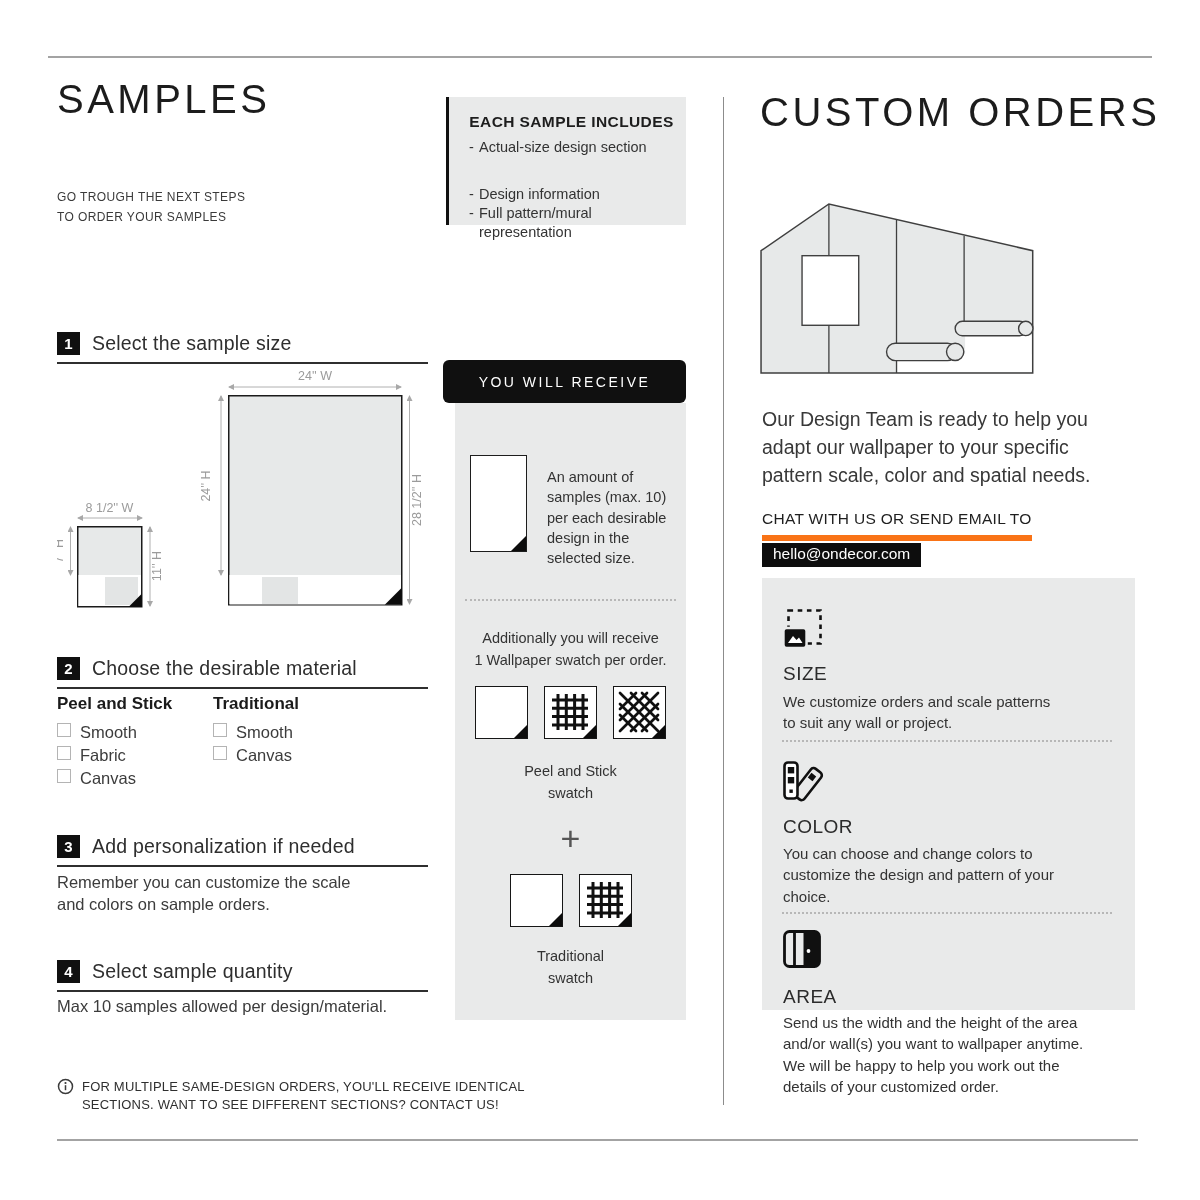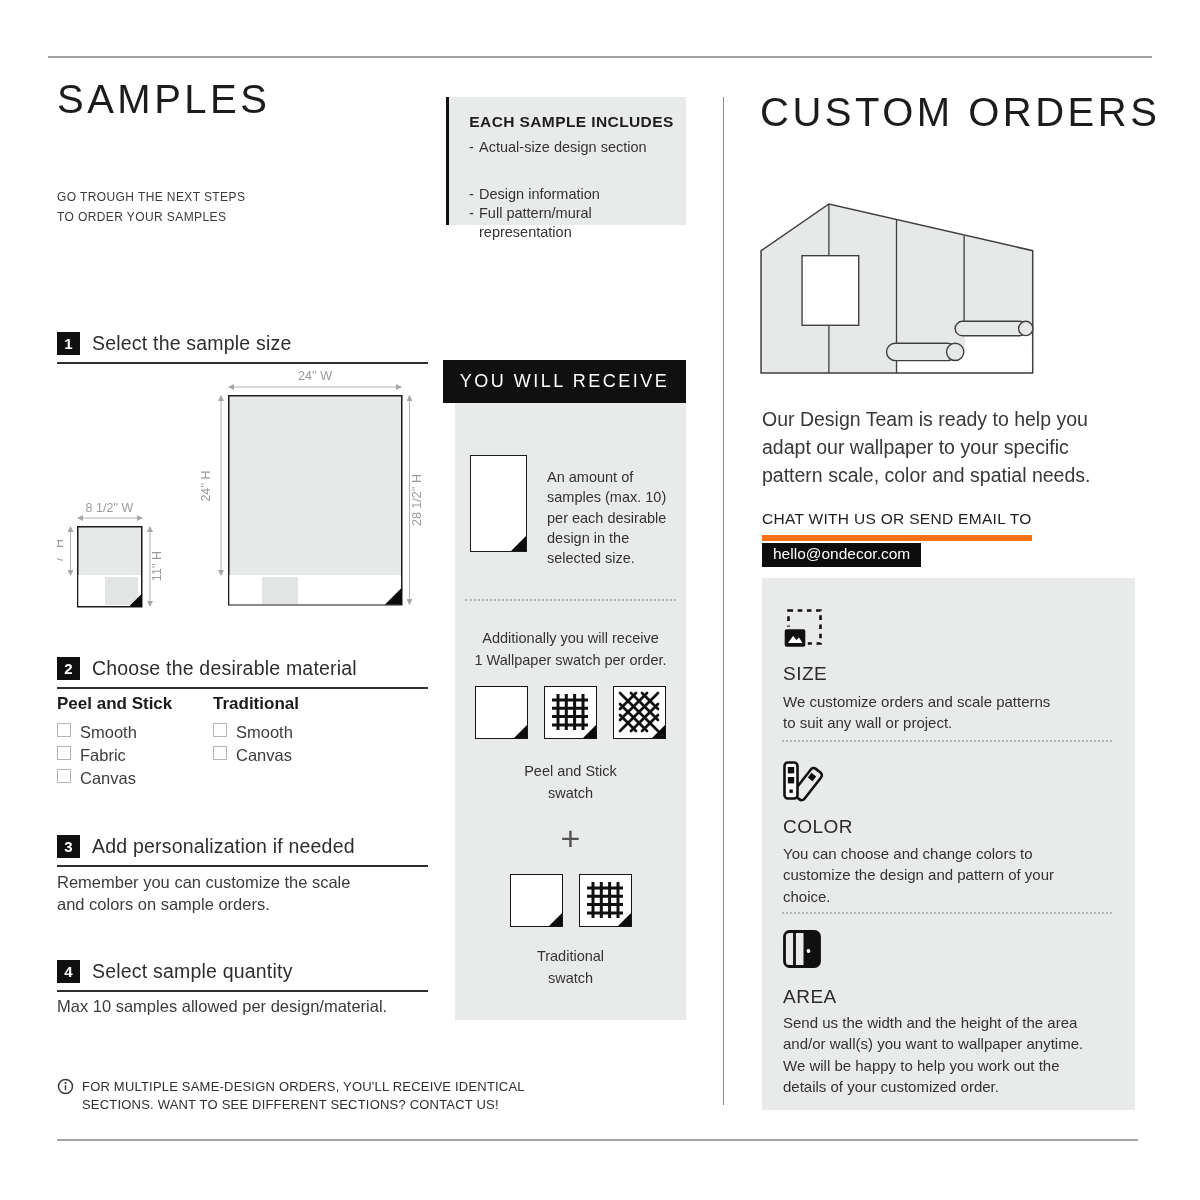--- a/index.html
+++ b/index.html
@@ -18,21 +18,21 @@
   .step-num{width:23px;height:23px;background:var(--ink,#101010);color:#fff;font-size:15px;font-weight:700;
             display:flex;align-items:center;justify-content:center;flex:0 0 auto;}
   .step-label{font-size:19.5px;color:#2e2e2e;letter-spacing:.2px;white-space:nowrap;}
   .step-body{font-size:16.5px;line-height:1.34;color:#3c3c3c;white-space:pre-line;}
   .mat-title{font-size:17px;font-weight:700;color:#1b1b1b;margin-bottom:9px;}
   .mat-item{display:flex;align-items:flex-start;gap:9px;font-size:16.5px;color:#3c3c3c;height:23px;}
   .cbx{width:12px;height:12px;border:1.5px solid #b4b4b4;background:#fff;flex:0 0 auto;}
   .footnote{display:flex;gap:8px;align-items:flex-start;}
   .footnote-text{font-size:13px;line-height:1.42;letter-spacing:.2px;color:#2f2f2f;white-space:pre-line;}
   .receive-header{box-sizing:border-box;background:var(--ink,#101010);color:#fff;display:flex;align-items:center;
-                  justify-content:center;font-size:18px;letter-spacing:2.5px;}
+                  justify-content:center;font-size:14px;letter-spacing:2.5px;border-radius:6px;}
   .receive-panel{background:var(--panel,#e9eaea);}
   .page-icon{box-sizing:border-box;background:#fff;border:1.5px solid #1d1d1d;position:relative;}
   .fold{position:absolute;right:0;bottom:0;width:0;height:0;border-bottom:13px solid #0c0c0c;border-left:13px solid transparent;}
   .fold.lg{border-bottom-width:15px;border-left-width:15px;}
   .panel-text{font-size:14.5px;line-height:1.4;color:#333;white-space:pre-line;}
   .dotted{border-top:2px dotted #b7b7b7;height:0;}
   .center-text{text-align:center;white-space:pre-line;}
   .swatch-row{display:flex;justify-content:center;gap:16px;width:100%;}
   .swatch{box-sizing:border-box;width:53px;height:53px;background:#fff;border:1.5px solid #161616;position:relative;}
   .plus{font-size:34px;font-weight:300;color:#555;text-align:center;width:100%;line-height:1;}
@@ -264,21 +264,21 @@
 
   <div class="abs intro" style="left:762px;top:406px;width:400px;">Our Design Team is ready to help you
 adapt our wallpaper to your specific
 pattern scale, color and spatial needs.</div>
 
   <div class="abs" style="left:762px;top:510px;">
     <div class="chat-label">CHAT WITH US OR SEND EMAIL TO</div><br>
     <a class="email-box" style="text-decoration:none;cursor:pointer;">hello@ondecor.com</a>
   </div>
 
-  <div class="abs features-panel" style="left:762px;top:578px;width:373px;height:532px;">
+  <div class="abs features-panel" style="left:762px;top:578px;width:373px;height:432px;">
 
     <svg class="abs" style="left:21px;top:30px;" width="40" height="41" viewBox="0 0 40 41">
       <rect x="5.5" y="2.5" width="32" height="33" fill="none" stroke="#101010" stroke-width="2.6" stroke-dasharray="4.6 4.6"></rect>
       <rect x="0.5" y="20" width="23" height="20" rx="3" fill="#101010" stroke="#e9eaea" stroke-width="2.4"></rect>
       <path d="M5,35 L10,28 L13.5,32 L16,29.5 L19.5,35 Z" fill="#ffffff"></path>
     </svg>
     <div class="abs feature-title" style="left:21px;top:85px;">SIZE</div>
     <div class="abs feature-body" style="left:21px;top:113px;width:340px;">We customize orders and scale patterns
 to suit any wall or project.</div>
     <div class="abs dotted" style="left:20px;top:162px;width:330px;"></div>

